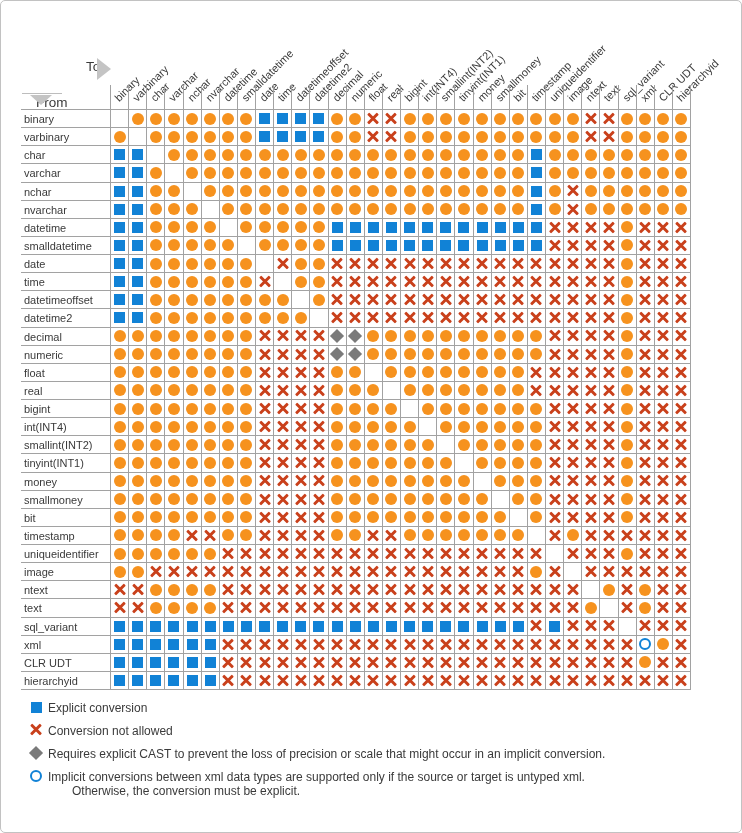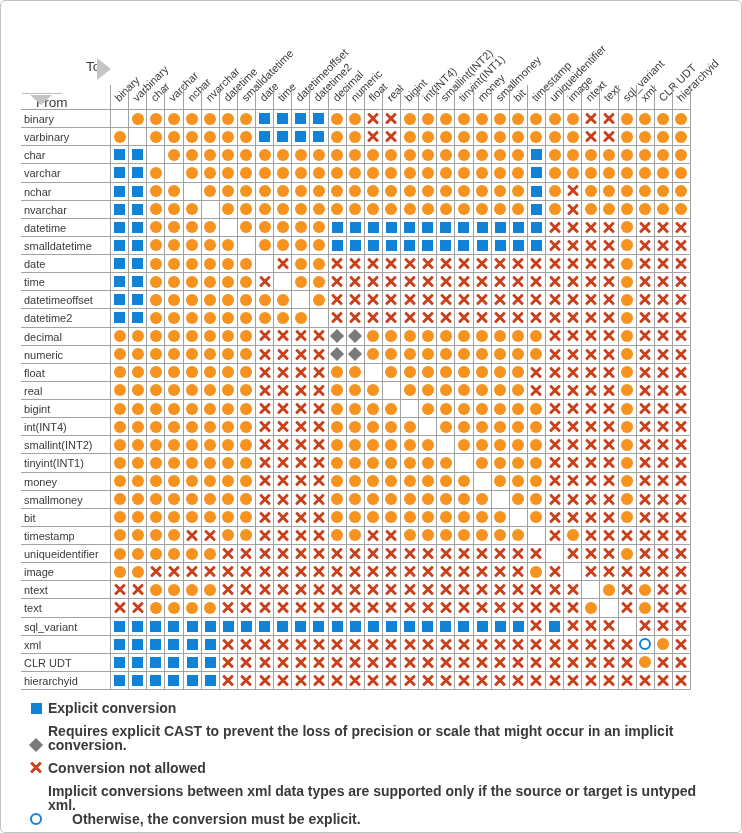--- a/index.html
+++ b/index.html
@@ -47,21 +47,21 @@
   .sym-D{width:10px;height:10px;background:var(--c-d);transform:rotate(45deg);}
   .sym-O{width:8px;height:8px;border:2px solid var(--c-e);border-radius:50%;background:#fff;}
   .sym-X{position:relative;width:14px;height:14px;}
   .sym-X::before,.sym-X::after{
     content:"";position:absolute;left:0;top:5.4px;width:14px;height:3.2px;
     background:var(--c-x);border-radius:1px;
   }
   .sym-X::before{transform:rotate(45deg);}
   .sym-X::after{transform:rotate(-45deg);}
   #legend{position:absolute;left:28px;top:699px;width:690px;}
-  .legend-item{display:flex;align-items:flex-end;margin-bottom:8px;font-size:14px;line-height:14px;font-weight:bold;}
+  .legend-item{display:flex;align-items:flex-start;margin-bottom:8px;font-size:12px;line-height:14px;}
   .legend-sym{flex:0 0 14px;height:14px;display:flex;align-items:center;justify-content:center;margin-right:5px;}
   .legend-text{padding-top:1px;}
   .legend-line2{display:block;margin-left:24px;}
 </style>
 </head>
 <body>
 
 <div class="frame">
   <div class="axis-word" id="to-word">To</div>
   <div id="to-arrow"></div>
@@ -3194,29 +3194,29 @@
     </div>
   <div id="legend">
       <div class="legend-item">
         <span class="legend-sym">
           <span class="sym-E"></span>
         </span>
         <span class="legend-text">Explicit conversion</span>
       </div>
       <div class="legend-item">
         <span class="legend-sym">
+          <span class="sym-X"></span>
+        </span>
+        <span class="legend-text">Conversion not allowed</span>
+      </div>
+      <div class="legend-item">
+        <span class="legend-sym">
           <span class="sym-D"></span>
         </span>
         <span class="legend-text">Requires explicit CAST to prevent the loss of precision or scale that might occur in an implicit conversion.</span>
-      </div>
-      <div class="legend-item">
-        <span class="legend-sym">
-          <span class="sym-X"></span>
-        </span>
-        <span class="legend-text">Conversion not allowed</span>
       </div>
       <div class="legend-item">
         <span class="legend-sym">
           <span class="sym-O"></span>
         </span>
         <span class="legend-text">Implicit conversions between xml data types are supported only if the source or target is untyped xml.<span class="legend-line2">Otherwise, the conversion must be explicit.</span></span>
       </div>
     </div>
 </div>
 

